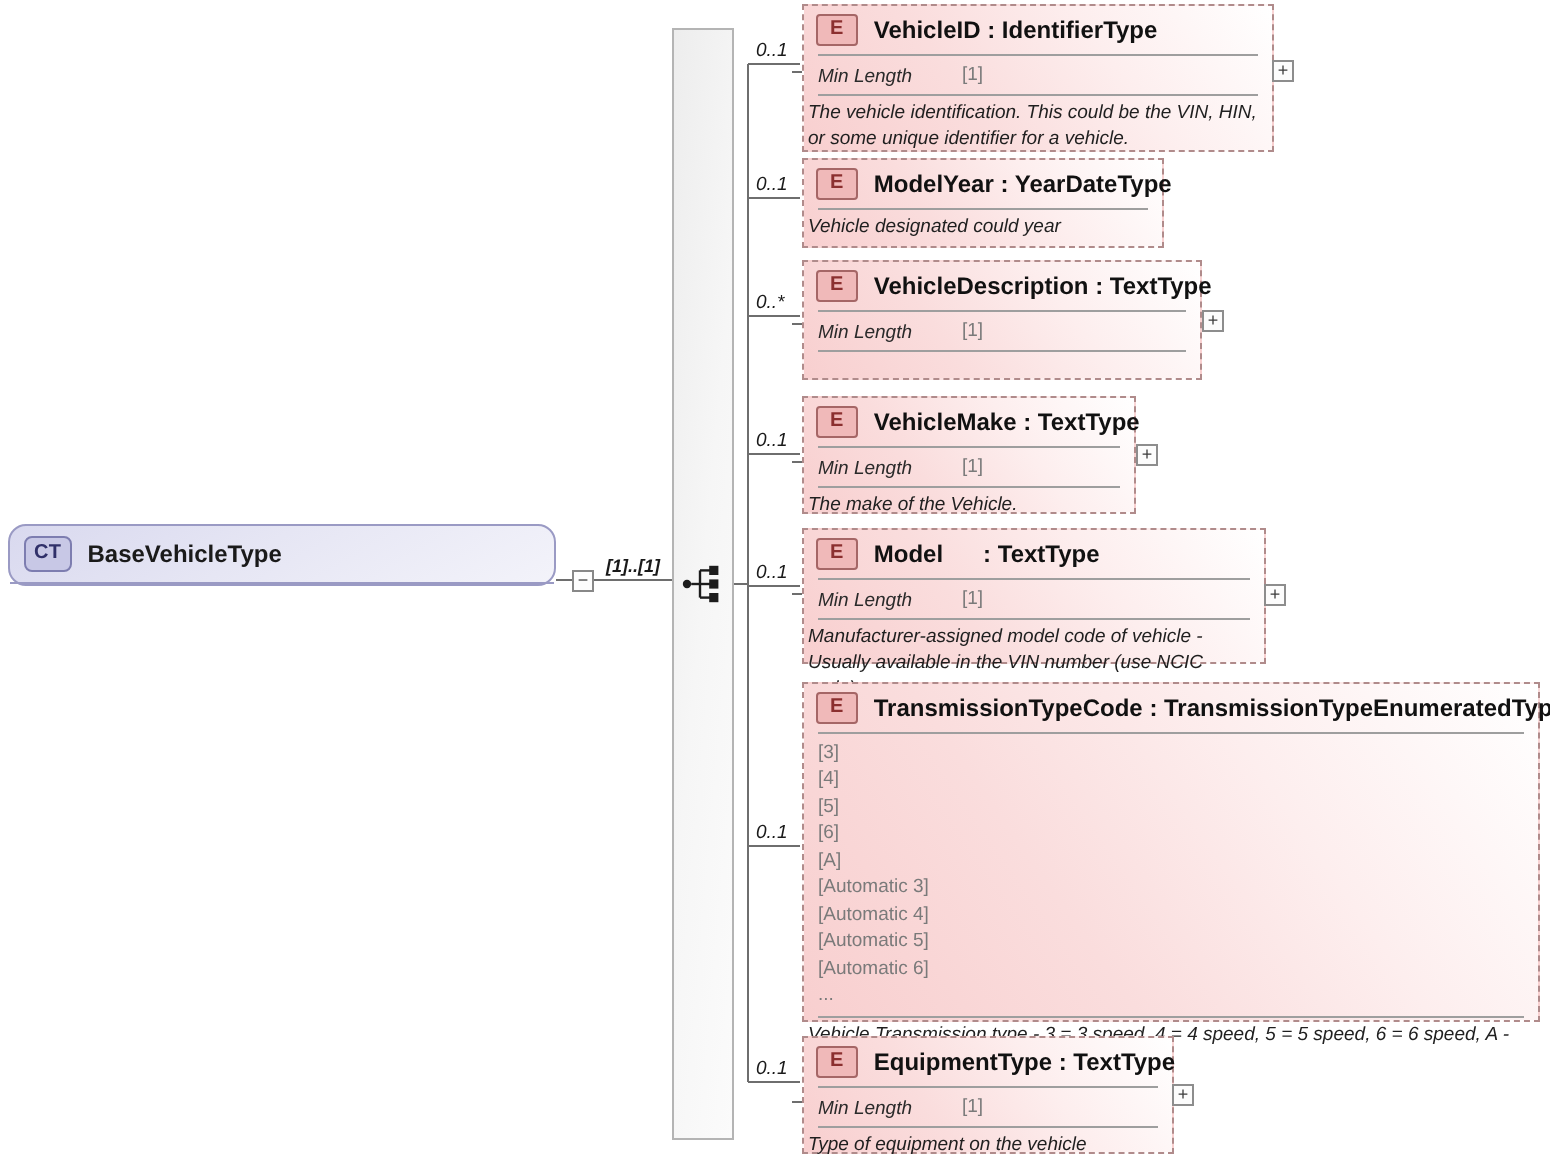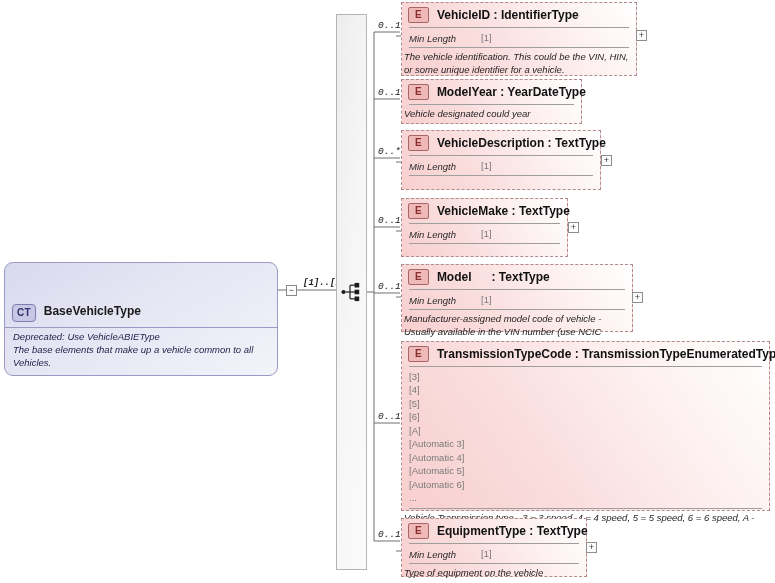--- a/index.html
+++ b/index.html
@@ -39,22 +39,22 @@
     top: 262px;
     width: 274px;
     box-sizing: border-box;
     border: 1px solid #9a9ac4;
     border-radius: 9px;
     background: linear-gradient(150deg, #d9d9ef 0%, #e6e6f4 45%, #f3f3fa 100%);
     box-shadow: 0 0 0 0 rgba(0,0,0,0);
   }
   .ct-head {
     display: flex;
+    align-items: center;
     padding: 5px 8px 5px 7px;
-    margin-top: 36px;
   }
   .badge {
     display: inline-block;
     font-size: 10px;
     font-weight: bold;
     line-height: 1;
     padding: 3px 4px 3px 4px;
     border-radius: 4px;
     margin-right: 8px;
     letter-spacing: 0.2px;
@@ -186,21 +186,20 @@
     line-height: 9px;
     text-align: center;
   }
 
   .card-label {
     position: absolute;
     font-size: 9.5px;
     font-style: italic;
     color: #1a1a1a;
     white-space: nowrap;
-    font-family: Liberation Mono, monospace;
   }
 </style>
 </head>
 <body>
 
 <div class="canvas">
 
   <svg class="wires" viewBox="0 0 775 583">
 
     <line x1="278" y1="290" x2="286" y2="290" stroke="#6e6e6e" stroke-width="1"></line>
@@ -224,24 +223,20 @@
     <line x1="396" y1="297" x2="401" y2="297" stroke="#6e6e6e" stroke-width="1"></line>
     <line x1="396" y1="551" x2="401" y2="551" stroke="#6e6e6e" stroke-width="1"></line>
   </svg>
 
   <div class="ct-box">
     <div class="ct-head">
       <span class="badge badge-ct">CT</span>
       <span class="ct-title">BaseVehicleType</span>
     </div>
     <div class="ct-divider"></div>
-    <div class="ct-body">
-      <div>Deprecated: Use VehicleABIEType</div>
-      <div>The base elements that make up a vehicle common to all Vehicles.</div>
-    </div>
   </div>
 
   <div class="toggle" style="left:286px; top:285px;">−</div>
 
   <div class="card-label" style="left:291px; top:278px; font-weight:bold; font-size:9px;margin-left:12px;">[1]..[1]</div>
 
   <div class="seq-container"></div>
   <div class="seq-icon">
     <svg width="22" height="22" viewBox="0 0 22 22">
       <circle cx="2.5" cy="11" r="2.1" fill="#1c1c1c"></circle>
@@ -306,20 +301,21 @@
     <div class="el-head">
       <span class="badge badge-e">E</span>
       <span class="el-title">VehicleMake : TextType</span>
     </div>
     <div class="rule"></div>
     <div class="facet-row">
       <span class="facet-name">Min Length</span>
       <span class="facet-vals">[1]</span>
     </div>
     <div class="rule"></div>
+    <div class="el-desc">The make of the Vehicle.</div>
   </div>
   <div class="expander" style="left:568px; top:222px;">+</div>
 
   <div class="el-box" style="left:401px; top:264px; width:232px; height:68px;">
     <div class="el-head">
       <span class="badge badge-e">E</span>
       <span class="el-title">Model      : TextType</span>
     </div>
     <div class="rule"></div>
     <div class="facet-row">

